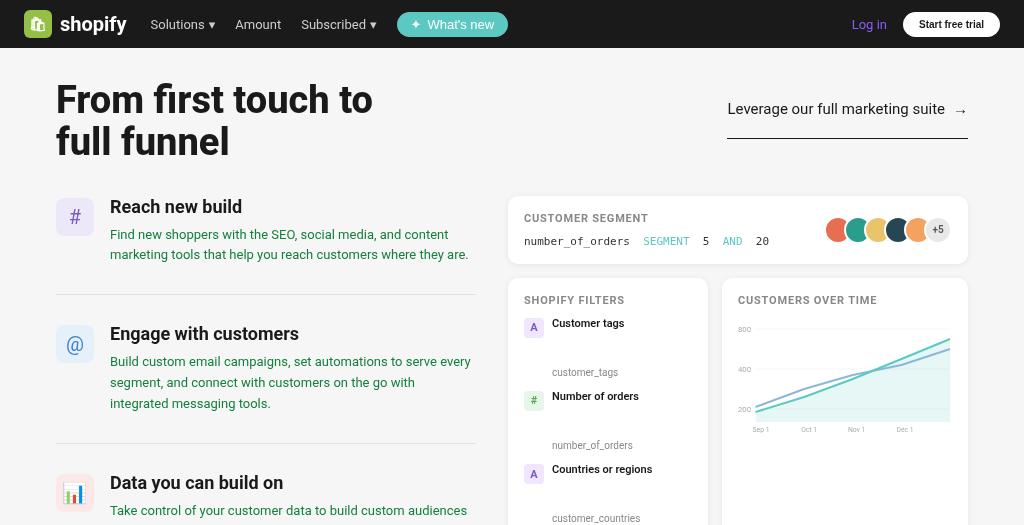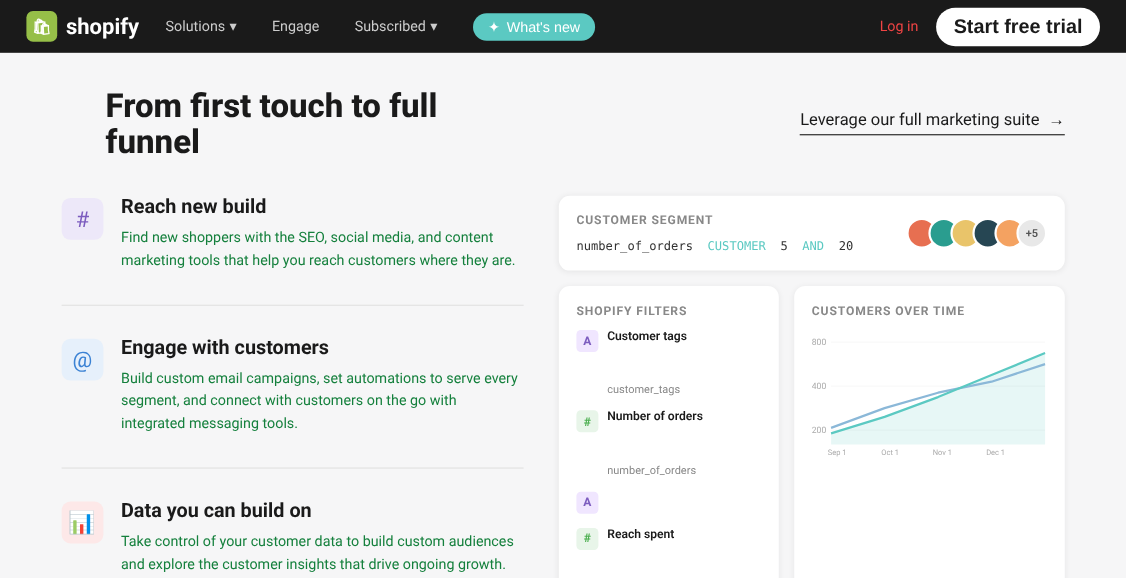--- a/index.html
+++ b/index.html
@@ -28,21 +28,21 @@
       height: 28px;
       background: #96bf48;
       border-radius: 6px;
       display: flex;
       align-items: center;
       justify-content: center;
       font-size: 14px;
     }
     .nav-links {
       display: flex;
-      gap: 32px;
+      gap: 20px;
       flex: 1;
     }
     .nav-link {
       color: #ccc;
       font-size: 13px;
       cursor: pointer;
       display: flex;
       align-items: center;
       gap: 4px;
     }
@@ -57,67 +57,66 @@
       display: flex;
       align-items: center;
       gap: 6px;
     }
     .nav-right {
       display: flex;
       align-items: center;
       gap: 16px;
     }
     .login-link {
-      color: #ef4444;
+      color: #8b5cf6;
       font-size: 13px;
       cursor: pointer;
     }
     .start-free-btn {
       background: white;
       color: #1a1a1a;
       border: none;
       border-radius: 20px;
       padding: 7px 16px;
-      font-size: 18px;
+      font-size: 10px;
       font-weight: 600;
       cursor: pointer;
       text-align: right;
     }
 
     
     .main {
       max-width: 960px;
       margin: 0 auto;
       padding: 32px 24px;
     }
 
     
     .hero {
       display: flex;
       justify-content: space-between;
       align-items: flex-start;
       margin-bottom: 32px;
     }
     .hero-title {
-      font-size: 30px;
+      font-size: 38px;
       font-weight: 800;
       color: #1a1a1a;
       line-height: 1.1;
       max-width: 380px;
-      margin-left: 40px;
     }
     .hero-cta {
       display: flex;
       align-items: center;
       gap: 8px;
       font-size: 15px;
       color: #1a1a1a;
       cursor: pointer;
       border-bottom: 1.5px solid #1a1a1a;
-      padding-bottom: 4px;
+      padding-bottom: 20px;
       margin-top: 20px;
     }
 
     
     .two-col {
       display: flex;
       gap: 32px;
       align-items: flex-start;
     }
 
@@ -325,21 +324,21 @@
   <a class="nav-logo">
     <div class="shopify-bag">🛍</div>
     <span>shopify</span>
   </a>
   <div class="nav-links">
     <span class="nav-link">
       <span>Solutions</span>
       <span>▾</span>
     </span>
     <span class="nav-link">
-      <span>Engage</span>
+      <span>Amount</span>
     </span>
     <span class="nav-link">
       <span>Subscribed</span>
       <span>▾</span>
     </span>
     <button class="whats-new-btn">
       <span>✦</span>
       <span>What's new</span>
     </button>
   </div>
@@ -391,21 +390,21 @@
 
     </div>
 
     <div class="right-col">
 
       <div class="card segment-card">
         <div>
           <div class="card-title">CUSTOMER SEGMENT</div>
           <div class="segment-query">
             <span>number_of_orders</span>
-            &nbsp;<span style="color:#5bc9c2">CUSTOMER</span>&nbsp;
+            &nbsp;<span style="color:#5bc9c2">SEGMENT</span>&nbsp;
             <span>5</span>
             &nbsp;<span style="color:#5bc9c2">AND</span>&nbsp;
             <span>20</span>
           </div>
         </div>
         <div class="avatar-row">
           <div class="avatar" style="background:#e76f51;"></div>
           <div class="avatar" style="background:#2a9d8f;"></div>
           <div class="avatar" style="background:#e9c46a;"></div>
           <div class="avatar" style="background:#264653;"></div>
@@ -430,20 +429,24 @@
           <div class="filter-item">
             <div class="filter-icon hash">#</div>
             <div class="filter-text">
               <div class="filter-name">Number of orders</div>
               <div class="filter-key">number_of_orders</div>
             </div>
           </div>
 
           <div class="filter-item">
             <div class="filter-icon">A</div>
+            <div class="filter-text">
+              <div class="filter-name">Countries or regions</div>
+              <div class="filter-key">customer_countries</div>
+            </div>
           </div>
 
           <div class="filter-item">
             <div class="filter-icon hash">#</div>
             <div class="filter-text">
               <div class="filter-name">Reach spent</div>
               <div class="filter-key">amount_spent</div>
             </div>
           </div>
         </div>

